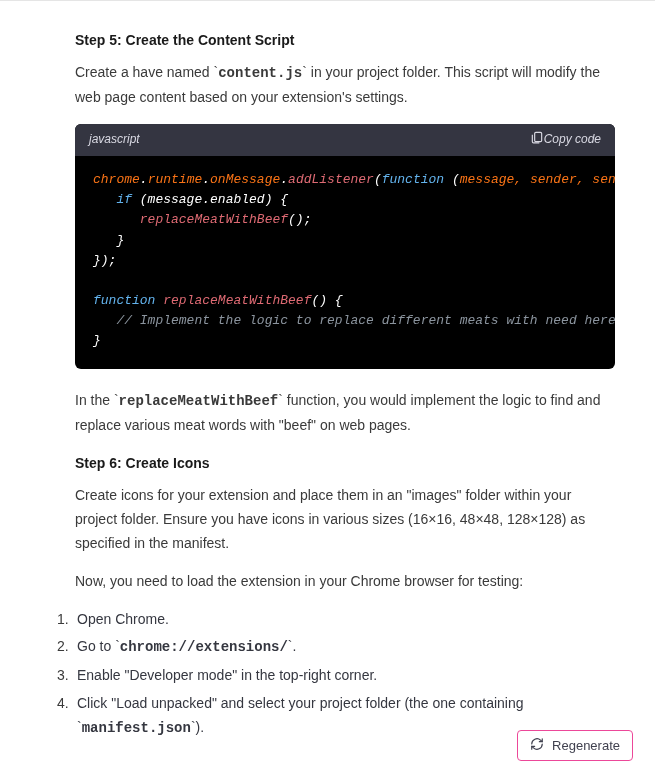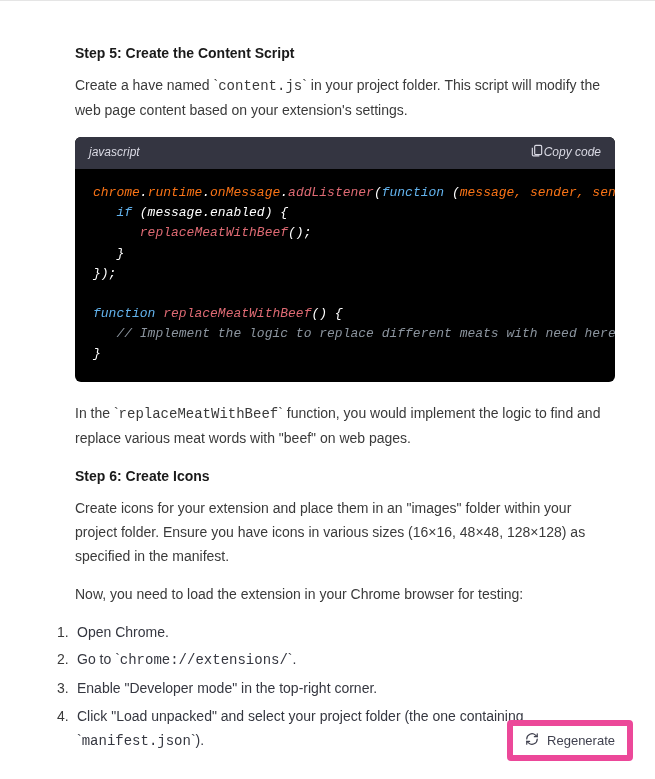--- a/index.html
+++ b/index.html
@@ -17,29 +17,29 @@
   }
   .content {
     padding: 20px 40px 0 75px;
   }
   .step-heading {
     font-weight: 700;
     color: #1a1a1a;
     margin: 14px 0 10px 0;
     font-size: 14px;
   }
-  .step-heading.first { margin-top: 21px; }
+  .step-heading.first { margin-top: 8px; }
   .para {
     color: #3a3a3a;
     margin-bottom: 14px;
     line-height: 1.7;
   }
   code.inline {
     font-family: "SFMono-Regular", Consolas, "Liberation Mono", Menlo, monospace;
-    font-weight: 400;
+    font-weight: 700;
     background: transparent;
   }
   .codeblock {
     background: #000000;
     border-radius: 6px;
     margin: 8px 0 20px 0;
     overflow: hidden;
     font-style: italic;
   }
   .codeheader {
@@ -90,21 +90,21 @@
     content: counter(step) ".";
     position: absolute;
     left: 0;
     color: #3a3a3a;
   }
   .regen {
     position: absolute;
     right: 22px;
     bottom: 18px;
     background: #ffffff;
-    border: 6px solid #ec4899;
+    border: 1px solid #ec4899;
     border-radius: 4px;
     padding: 6px 12px;
     font-size: 13px;
     color: #40414f;
     display: flex;
     align-items: center;
     gap: 8px;
     cursor: pointer;
   }
   .regen svg { width: 14px; height: 14px; }

